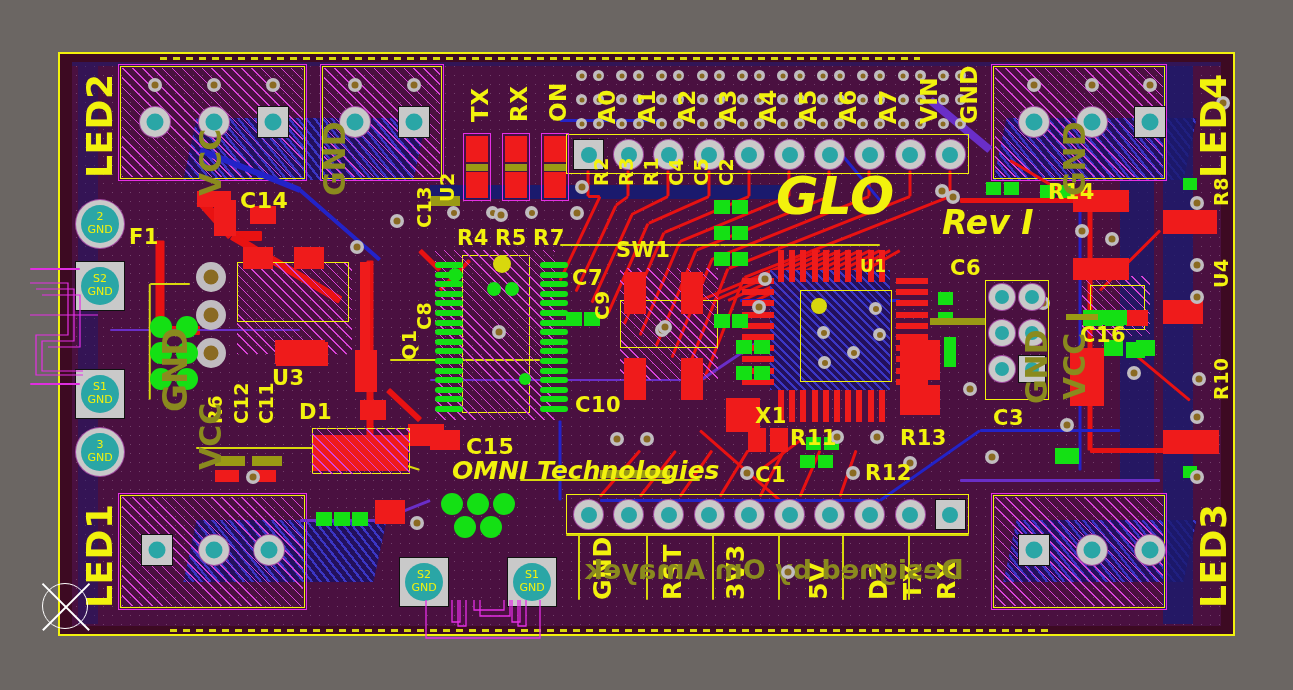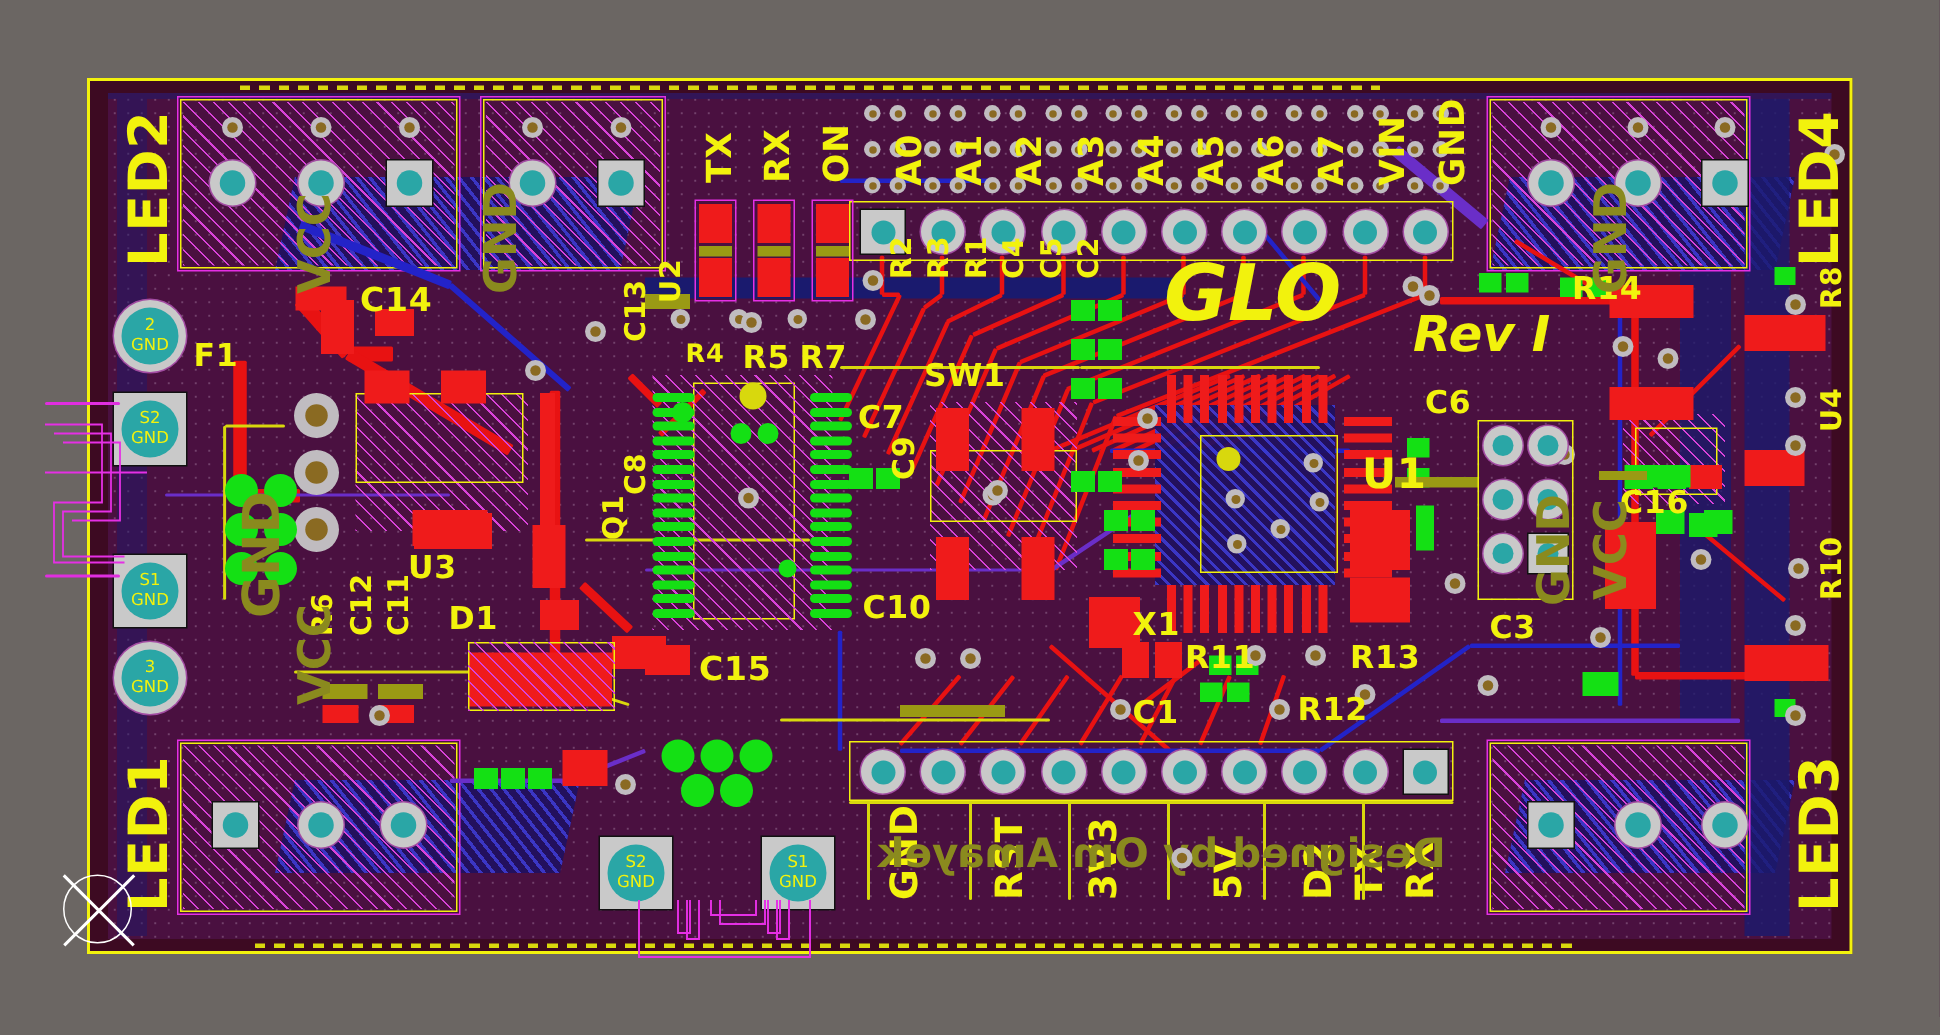--- a/index.html
+++ b/index.html
@@ -977,58 +977,59 @@
       <path d="M50 0 L50 26 L58 26 L58 0"></path>
       <path d="M66 0 L66 10 L96 10 L96 0"></path>
       <path d="M72 0 L72 16 L102 16 L102 0"></path>
       <path d="M104 0 L104 22 L112 22 L112 0"></path>
       <path d="M110 0 L110 26 L118 26 L118 0"></path>
     </g>
   </svg>
 
   <div class="logo" style="left:776px;top:166px;font-size:52px;">GLO</div>
   <div class="logo" style="left:942px;top:203px;font-size:33px;">Rev I</div>
+  <div class="logo" style="left:452px;top:456px;font-size:25px;">OMNI Technologies</div>
 
   <div class="silk rot90" style="left:82px;top:178px;font-size:36px;">LED2</div>
   <div class="silk rot90" style="left:1196px;top:178px;font-size:36px;">LED4</div>
   <div class="silk rot90" style="left:82px;top:608px;font-size:36px;">LED1</div>
   <div class="silk rot90" style="left:1196px;top:608px;font-size:36px;">LED3</div>
 
   <div id="refdes">
       <div class="silk " style="left: 240px; top: 190px; font-size: 22px;">C14</div>
       <div class="silk " style="left: 129px; top: 227px; font-size: 21px;">F1</div>
       <div class="silk " style="left: 272px; top: 368px; font-size: 21px;">U3</div>
       <div class="silk " style="left: 299px; top: 402px; font-size: 21px;">D1</div>
       <div class="silk rot90" style="left: 206px; top: 424px; font-size: 19px;">R6</div>
       <div class="silk rot90" style="left: 232px; top: 424px; font-size: 19px;">C12</div>
       <div class="silk rot90" style="left: 257px; top: 424px; font-size: 19px;">C11</div>
       <div class="silk rot90" style="left: 415px; top: 228px; font-size: 19px;">C13</div>
       <div class="silk rot90" style="left: 415px; top: 330px; font-size: 19px;">C8</div>
       <div class="silk rot90" style="left: 400px; top: 360px; font-size: 19px;">Q1</div>
       <div class="silk rot90" style="left: 438px; top: 202px; font-size: 19px;">U2</div>
-      <div class="silk " style="left: 457px; top: 228px; font-size: 17px;">R4</div>
+      <div class="silk " style="left: 457px; top: 228px; font-size: 21px;">R4</div>
       <div class="silk " style="left: 495px; top: 228px; font-size: 21px;">R5</div>
       <div class="silk " style="left: 533px; top: 228px; font-size: 21px;">R7</div>
       <div class="silk " style="left: 466px; top: 436px; font-size: 22px;">C15</div>
       <div class="silk rot90" style="left: 592px; top: 186px; font-size: 19px;">R2</div>
       <div class="silk rot90" style="left: 617px; top: 186px; font-size: 19px;">R3</div>
       <div class="silk rot90" style="left: 642px; top: 186px; font-size: 19px;">R1</div>
       <div class="silk rot90" style="left: 667px; top: 186px; font-size: 19px;">C4</div>
       <div class="silk rot90" style="left: 692px; top: 186px; font-size: 19px;">C5</div>
       <div class="silk rot90" style="left: 717px; top: 186px; font-size: 19px;">C2</div>
       <div class="silk " style="left: 616px; top: 240px; font-size: 21px;">SW1</div>
       <div class="silk " style="left: 572px; top: 268px; font-size: 21px;">C7</div>
       <div class="silk rot90" style="left: 592px; top: 320px; font-size: 20px;">C9</div>
       <div class="silk " style="left: 575px; top: 395px; font-size: 21px;">C10</div>
       <div class="silk " style="left: 755px; top: 465px; font-size: 21px;">C1</div>
       <div class="silk " style="left: 755px; top: 406px; font-size: 21px;">X1</div>
       <div class="silk " style="left: 790px; top: 428px; font-size: 21px;">R11</div>
       <div class="silk " style="left: 865px; top: 463px; font-size: 21px;">R12</div>
       <div class="silk " style="left: 900px; top: 428px; font-size: 21px;">R13</div>
-      <div class="silk " style="left: 908px; top: 258px; font-size: 28px; margin-top: 44px;">U1</div>
+      <div class="silk " style="left: 860px; top: 258px; font-size: 17px;">U1</div>
       <div class="silk " style="left: 950px; top: 258px; font-size: 21px;">C6</div>
       <div class="silk " style="left: 993px; top: 408px; font-size: 21px;">C3</div>
       <div class="silk " style="left: 1048px; top: 182px; font-size: 21px;">R14</div>
       <div class="silk " style="left: 1080px; top: 325px; font-size: 21px;">C16</div>
       <div class="silk rot90" style="left: 1212px; top: 206px; font-size: 19px;">R8</div>
       <div class="silk rot90" style="left: 1212px; top: 288px; font-size: 19px;">U4</div>
       <div class="silk rot90" style="left: 1212px; top: 400px; font-size: 19px;">R10</div>
     </div>
   <div id="silkbottom">
       <div class="silk-b rot90" style="left: 158px; top: 412px; font-size: 34px;">GND</div>

